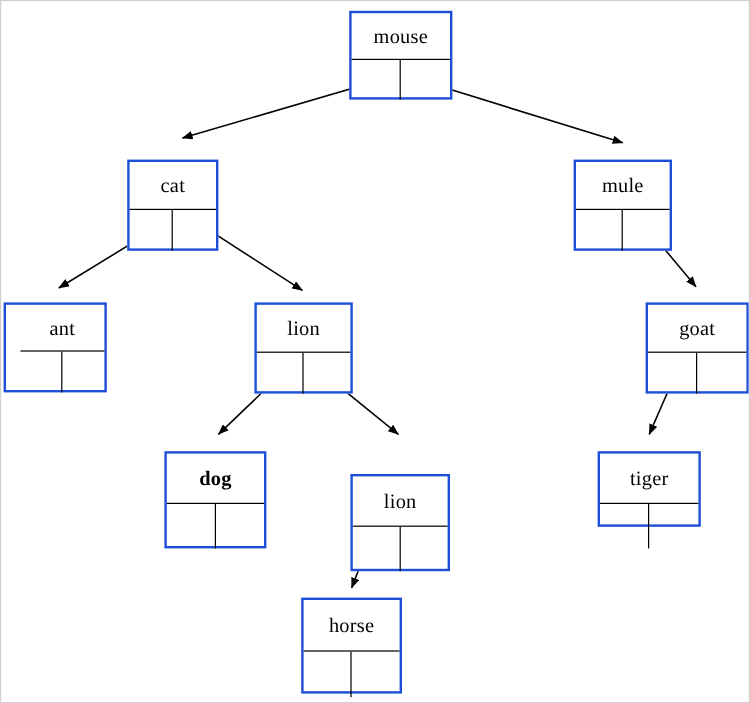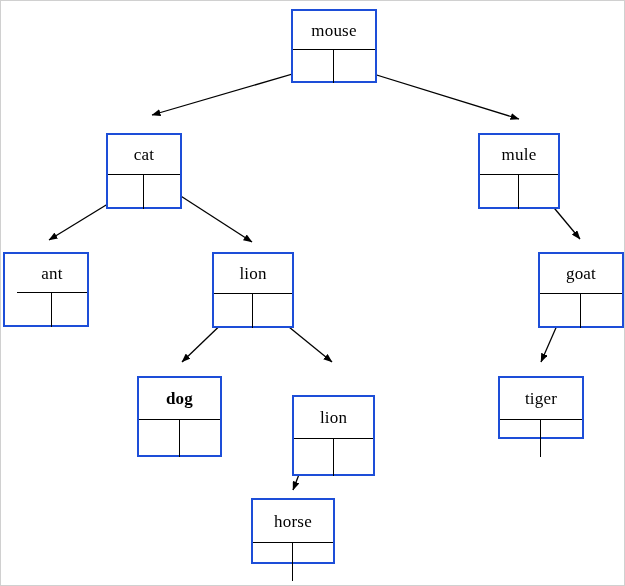--- a/index.html
+++ b/index.html
@@ -140,21 +140,21 @@
           <div class="ptr-cell right"></div>
         </div>
       </div>
       <div class="node" style="left: 497px; top: 375px; width: 86px; height: 63px;">
         <div class="node-label" style="height: 41px;">tiger</div>
         <div class="node-pointers" style="height: 38px;">
           <div class="ptr-cell left"></div>
           <div class="ptr-cell right"></div>
         </div>
       </div>
-      <div class="node" style="left: 250px; top: 497px; width: 84px; height: 66px;">
+      <div class="node" style="left: 250px; top: 497px; width: 84px; height: 80px;">
         <div class="node-label" style="height: 42px;">horse</div>
         <div class="node-pointers" style="height: 39px;">
           <div class="ptr-cell left"></div>
           <div class="ptr-cell right"></div>
         </div>
       </div>
     </div>
 
 </div>
 

